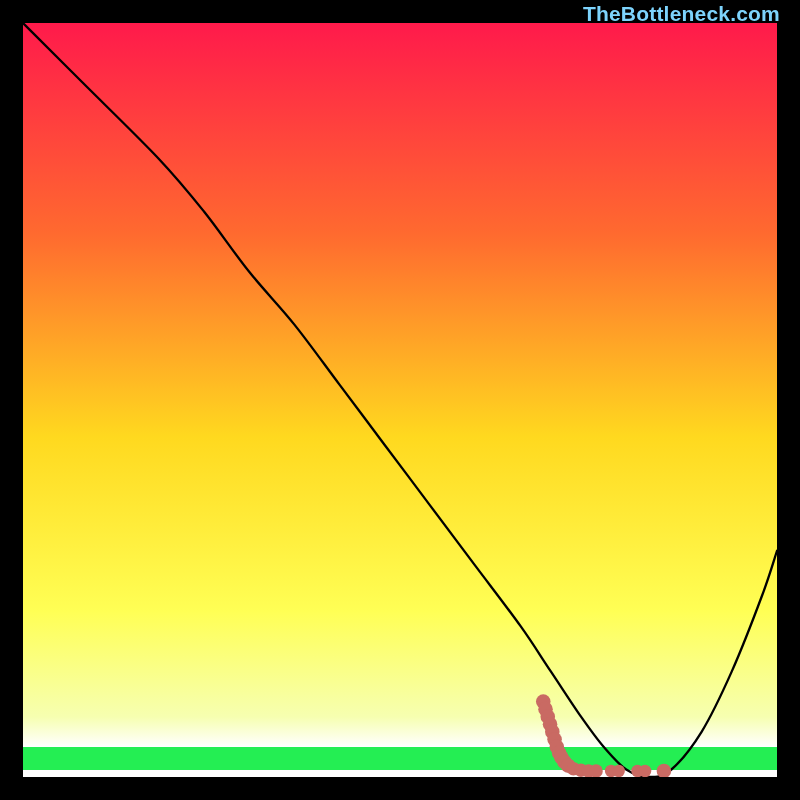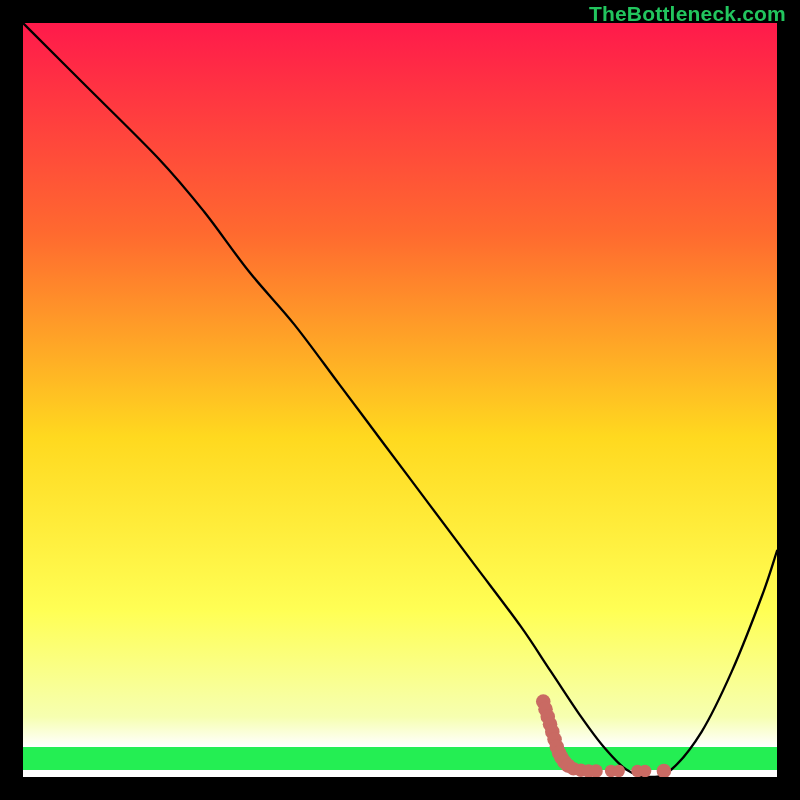--- a/index.html
+++ b/index.html
@@ -13,22 +13,22 @@
   }
   .frame {
     position: relative;
     width: 800px;
     height: 800px;
     background: #000;
   }
   .watermark {
     position: absolute;
     top: 2px;
-    right: 14px;
-    color: #22c55e;
+    right: 20px;
+    color: #7dd3fc;
     font-size: 21px;
     font-weight: 600;
     letter-spacing: 0.2px;
     z-index: 10;
   }
   .plot {
     position: absolute;
     left: 23px;
     top: 23px;
     width: 754px;

